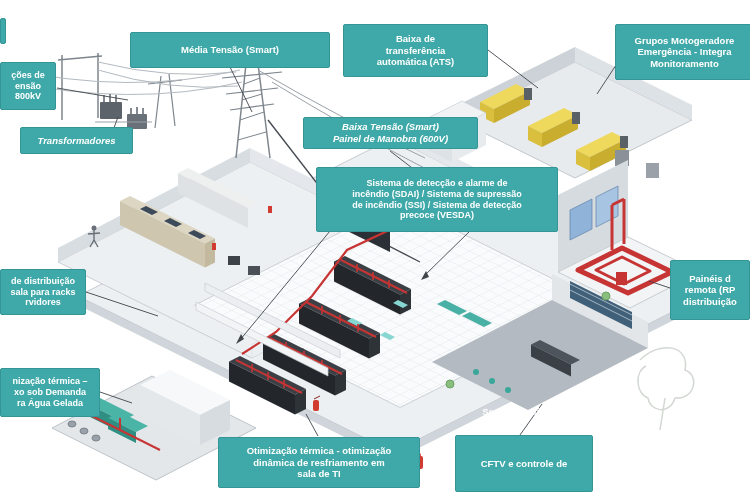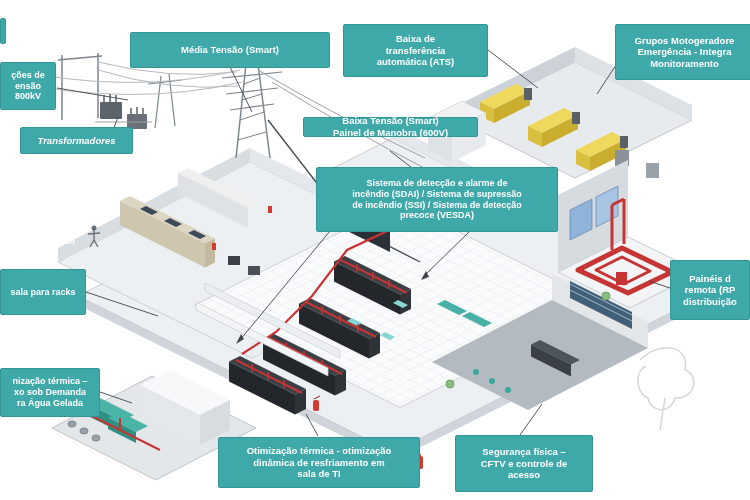--- a/index.html
+++ b/index.html
@@ -266,51 +266,51 @@
   <span>transferência</span>
   <span>automática (ATS)</span>
 </div>
 
 <div class="callout" style="left:615px;top:24px;width:139px;height:56px;">
   <span>Grupos Motogeradore</span>
   <span>Emergência - Integra</span>
   <span>Monitoramento</span>
 </div>
 
-<div class="callout" style="left:303px;top:117px;width:175px;height:20px;">
+<div class="callout" style="left:303px;top:117px;width:175px;height:32px;font-style:italic;">
   <span>Baixa Tensão (Smart)</span>
   <span>Painel de Manobra (600V)</span>
 </div>
 
 <div class="callout small" style="left:316px;top:167px;width:242px;height:65px;">
   <span>Sistema de detecção e alarme de</span>
   <span>incêndio (SDAI) / Sistema de supressão</span>
   <span>de incêndio (SSI) / Sistema de detecção</span>
   <span>precoce (VESDA)</span>
 </div>
 
-<div class="callout small" style="left:0;top:269px;width:86px;height:46px;gap:40px;">
+<div class="callout small" style="left:0;top:269px;width:86px;height:46px;">
   <span>de distribuição</span>
   <span>sala para racks</span>
   <span>rvidores</span>
 </div>
 
 <div class="callout small" style="left:0;top:368px;width:100px;height:49px;text-align:center;">
   <span>nização térmica –</span>
   <span>xo sob Demanda</span>
   <span>ra Água Gelada</span>
 </div>
 
 <div class="callout" style="left:218px;top:437px;width:202px;height:51px;">
   <span>Otimização térmica - otimização</span>
   <span>dinâmica de resfriamento em</span>
   <span>sala de TI</span>
 </div>
 
-<div class="callout" style="left:455px;top:435px;width:138px;height:57px;">
+<div class="callout" style="left:455px;top:435px;width:138px;height:57px;gap:40px;">
   <span>Segurança física –</span>
   <span>CFTV e controle de</span>
   <span>acesso</span>
 </div>
 
 <div class="callout" style="left:670px;top:260px;width:80px;height:60px;">
   <span>Painéis d</span>
   <span>remota (RP</span>
   <span>distribuição</span>
 </div>

